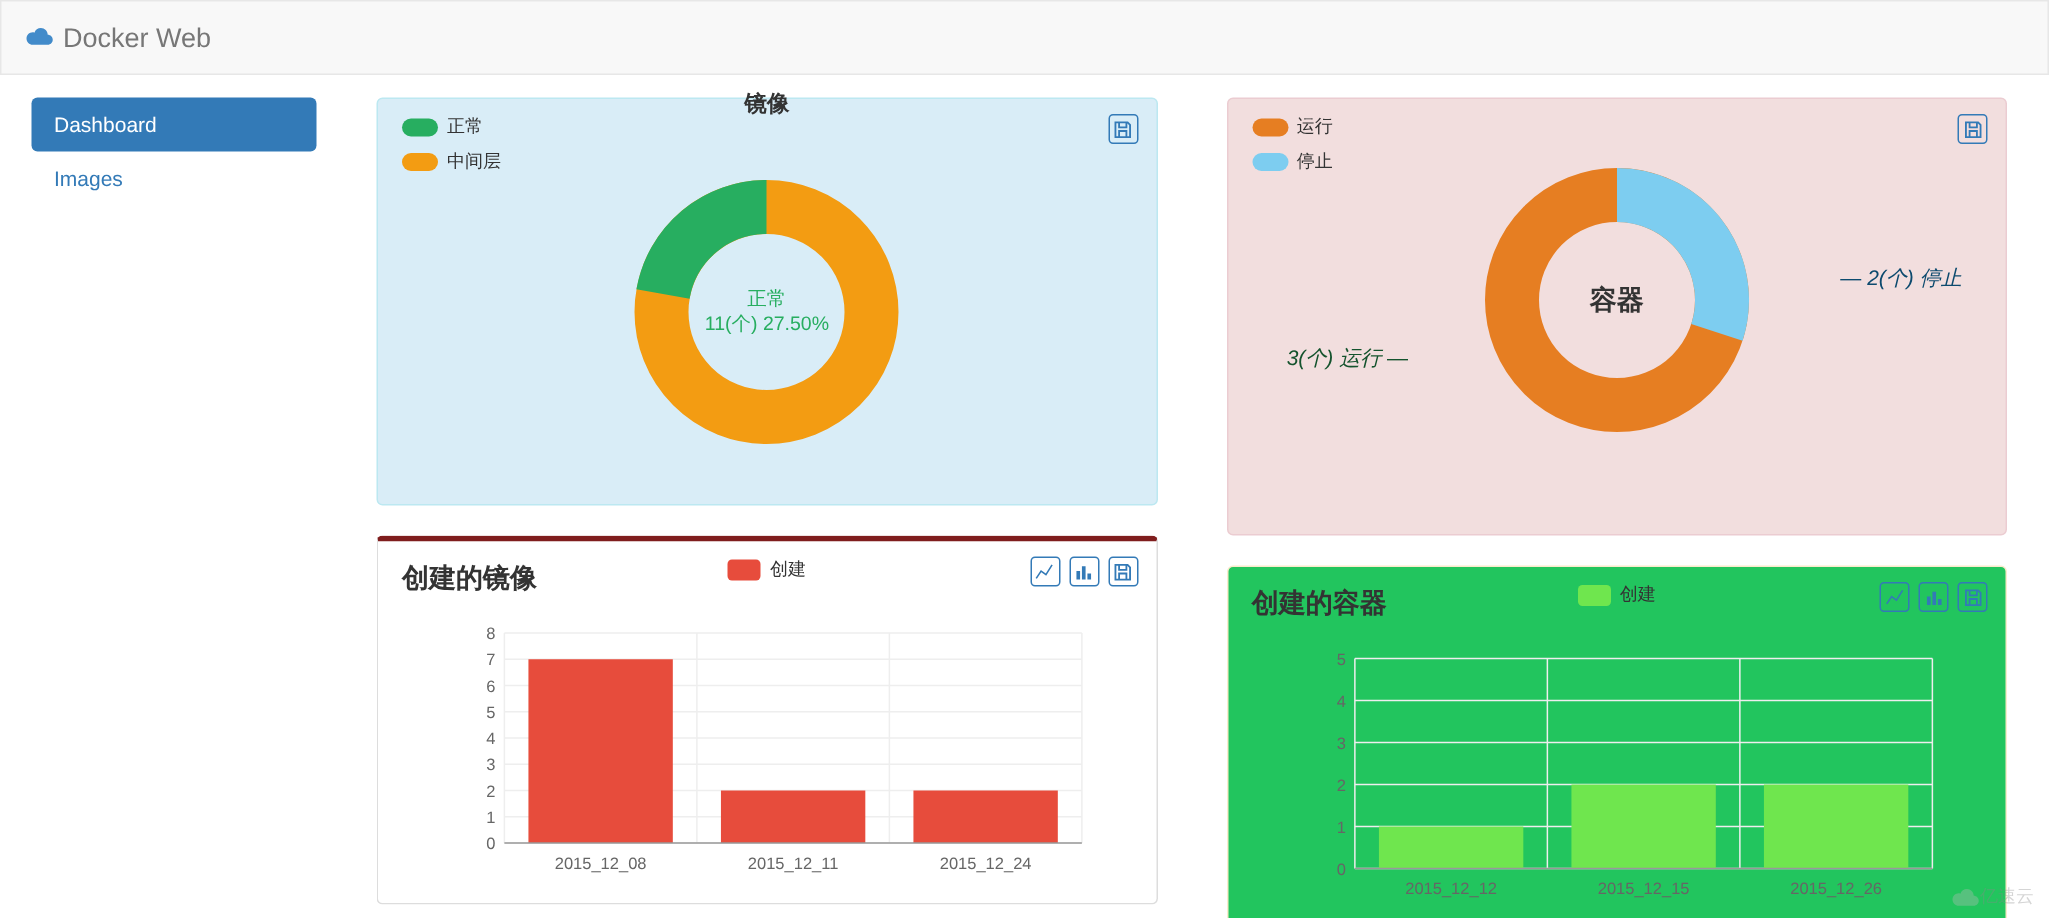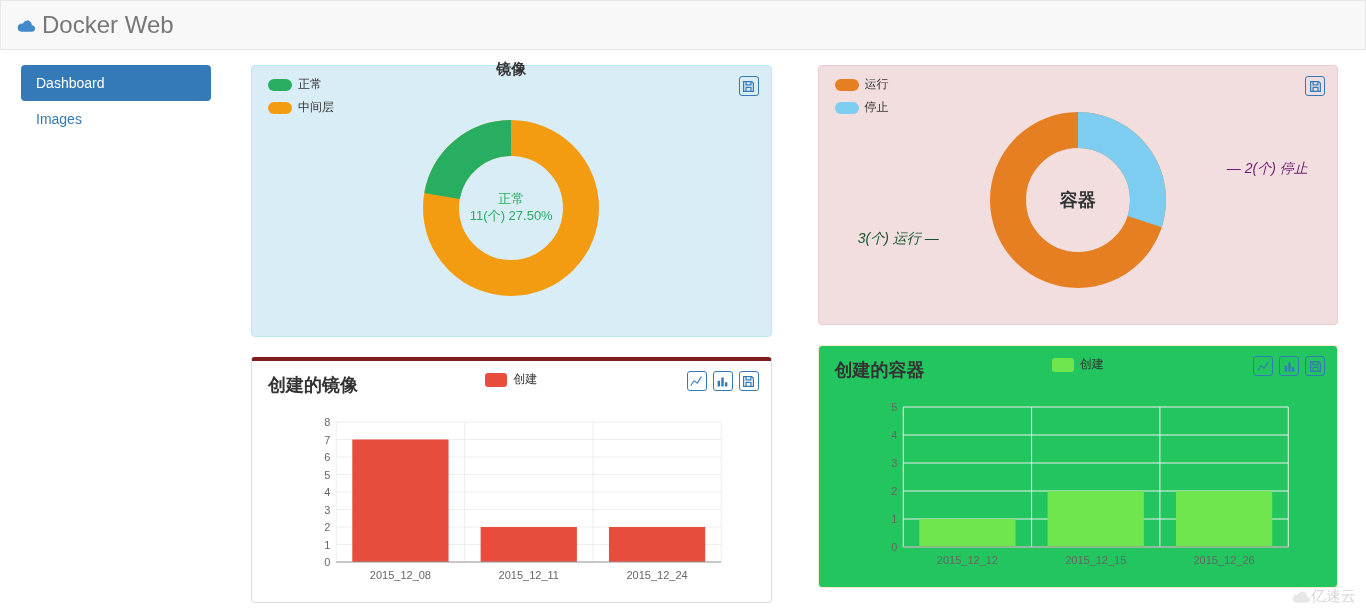--- a/index.html
+++ b/index.html
@@ -1,19 +1,19 @@
 <!DOCTYPE html>
 <html><head>
   <meta charset="utf-8">
   <style>
     * { box-sizing: border-box; margin: 0; padding: 0; }
     body { font-family: "Helvetica Neue", Helvetica, Arial, sans-serif; background: #ffffff; font-size: 14px; color: #333; }
     
     .navbar { background: #f8f8f8; border: 1px solid #e7e7e7; height: 50px; display: flex; align-items: center; padding: 0 15px; }
-    .navbar-brand { color: #777; font-size: 24px; display: flex; align-items: center; gap: 6px; }
+    .navbar-brand { color: #777; font-size: 18px; display: flex; align-items: center; gap: 6px; }
     .cloud-icon { color: #428bca; }
     
     .container { display: flex; padding: 15px 0 0 0; }
     
     .sidebar { width: 215px; padding: 0 4px; }
     .sidebar-item { display: block; padding: 10px 15px; color: #337ab7; cursor: pointer; border-radius: 4px; margin-left: 17px; }
     .sidebar-item.active { background: #337ab7; color: #fff; }
     
     .main { flex: 1; display: flex; gap: 46px; padding: 0 28px 0 36px; flex-wrap: wrap; }
     .col { flex: 1; min-width: 500px; display: flex; flex-direction: column; gap: 20px; }
@@ -40,21 +40,21 @@
     
     .panel-title { font-size: 18px; font-weight: bold; color: #333; }
     
     .bar-chart { padding: 20px 20px 0 30px; }
     .bar-chart svg { width: 100%; height: 170px; }
     .axis-label { font-size: 11px; fill: #666; }
     .grid-line { stroke: #eee; stroke-width: 1; }
     
     .label-line { position: absolute; font-size: 14px; font-style: italic; }
     
-    .watermark { position: fixed; bottom: 6px; right: 10px; opacity: 0.35; font-size: 15px; color: #888; display:flex; align-items:center; gap:0;}
+    .watermark { position: fixed; bottom: 6px; right: 10px; opacity: 0.35; font-size: 12px; color: #888; display:flex; align-items:center; gap:0;}
   </style>
 </head>
 <body>
 
 <div class="navbar">
   <div class="navbar-brand">
     <span class="cloud-icon">
       <svg width="20" height="14" viewBox="0 0 24 16">
           <path fill="currentColor" d="M19 7c0-3-2.5-5.5-5.5-5.5-2.4 0-4.5 1.6-5.2 3.8C8 5 7.5 5 7 5c-2.8 0-5 2.2-5 5s2.2 5 5 5h12c2.2 0 4-1.8 4-4s-1.8-4-4-4z"></path>
         </svg>
@@ -161,21 +161,21 @@
               <rect x="302.70833333333337" y="110" width="96.25" height="35" fill="#e74c3c"></rect>
               <text x="350.83333333333337" y="162" text-anchor="middle" class="axis-label">2015_12_24</text>
               <line x1="30" y1="145" x2="415" y2="145" stroke="#999"></line>
             </svg>
         </div>
       </div>
     </div>
 
     <div class="col">
 
-      <div class="panel pink-bg" style="height:260px;">
+      <div class="panel pink-bg" style="height:292px;">
         <div class="legend">
           <div class="legend-item">
             <span class="legend-swatch" style="background:#e67e22"></span>
             <span>运行</span>
           </div>
           <div class="legend-item">
             <span class="legend-swatch" style="background:#7dcdf0"></span>
             <span>停止</span>
           </div>
         </div>
@@ -191,21 +191,21 @@
             <circle cx="50" cy="50" r="35" fill="none" stroke="#e67e22" stroke-width="18"></circle>
             <path d="M50 15 A35 35 0 0 1 83.3 60.8" fill="none" stroke="#7dcdf0" stroke-width="18"></path>
           </svg>
           <div class="donut-center">
             <div style="font-size:18px;font-weight:bold;">容器</div>
           </div>
           <div class="label-line" style="left:-120px;top:130px;color:#14532d;white-space:nowrap;">
             <span>3(个) 运行</span>
             <span style="font-style:normal;">—</span>
           </div>
-          <div class="label-line" style="right:-130px;top:60px;color:#701a75;white-space:nowrap;">
+          <div class="label-line" style="right:-130px;top:77px;color:#0c4a6e;white-space:nowrap;">
             <span style="font-style:normal;">—</span>
             <span>2(个) 停止</span>
           </div>
         </div>
       </div>
 
       <div class="panel yellow-bg">
         <span class="panel-title">创建的容器</span>
         <div class="legend-center">
           <div class="legend-item">

